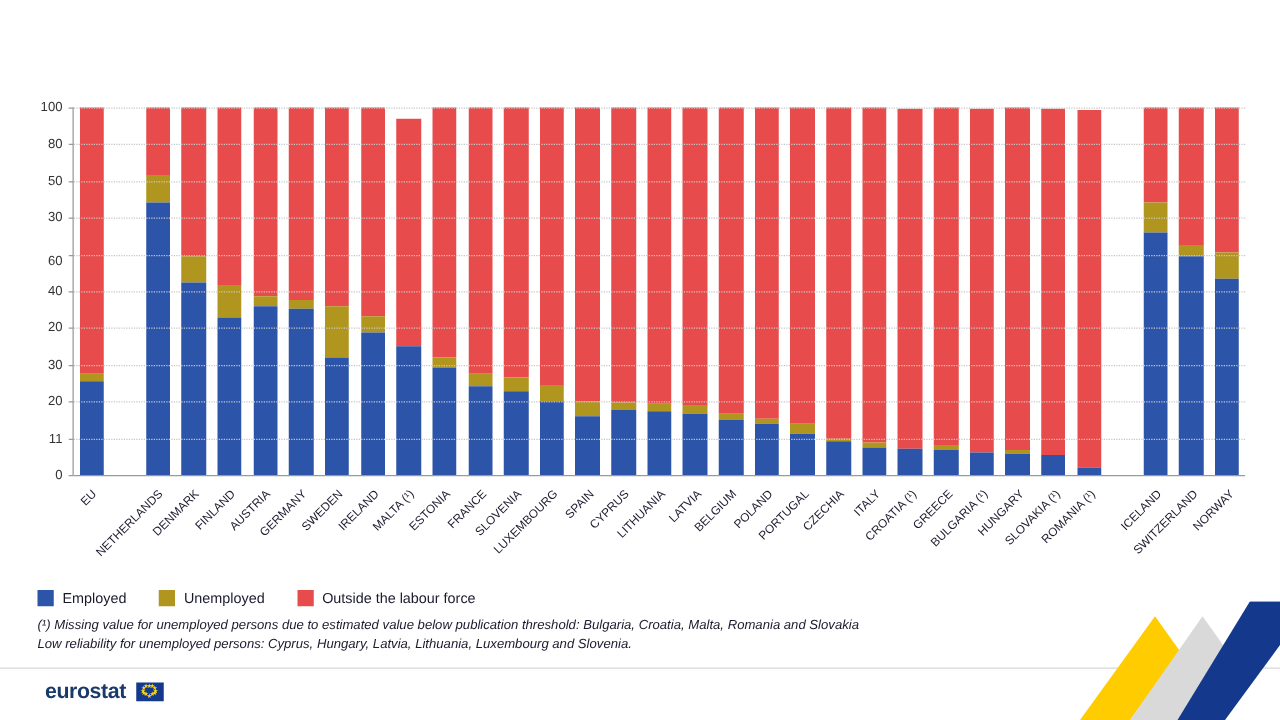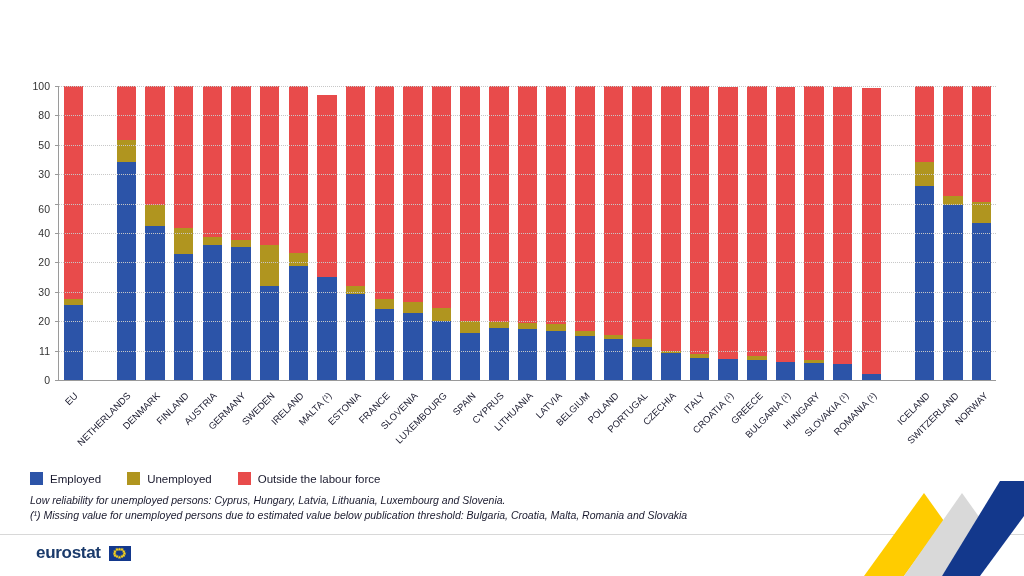--- a/index.html
+++ b/index.html
@@ -561,22 +561,22 @@
       <span class="legend-swatch" style="background: rgb(176, 149, 31);"></span>
       <span class="legend-label">Unemployed</span>
     </div>
     <div class="legend-item">
       <span class="legend-swatch" style="background: rgb(232, 75, 75);"></span>
       <span class="legend-label">Outside the labour force</span>
     </div>
   </div>
 
 <div id="footnotes">
+  <div>(¹) Missing value for unemployed persons due to estimated value below publication threshold: Bulgaria, Croatia, Malta, Romania and Slovakia</div>
   <div>Low reliability for unemployed persons: Cyprus, Hungary, Latvia, Lithuania, Luxembourg and Slovenia.</div>
-  <div>(¹) Missing value for unemployed persons due to estimated value below publication threshold: Bulgaria, Croatia, Malta, Romania and Slovakia</div>
 </div>
 
 <div id="footer-sep"></div>
 
 <div id="brand">
   <span id="brand-text">eurostat</span>
   <span id="eu-flag">
       <span class="star" style="left: 8.5px; top: 1px;">★</span>
       <span class="star" style="left: 11px; top: 1.5359px;">★</span>
       <span class="star" style="left: 12.8301px; top: 3px;">★</span>

